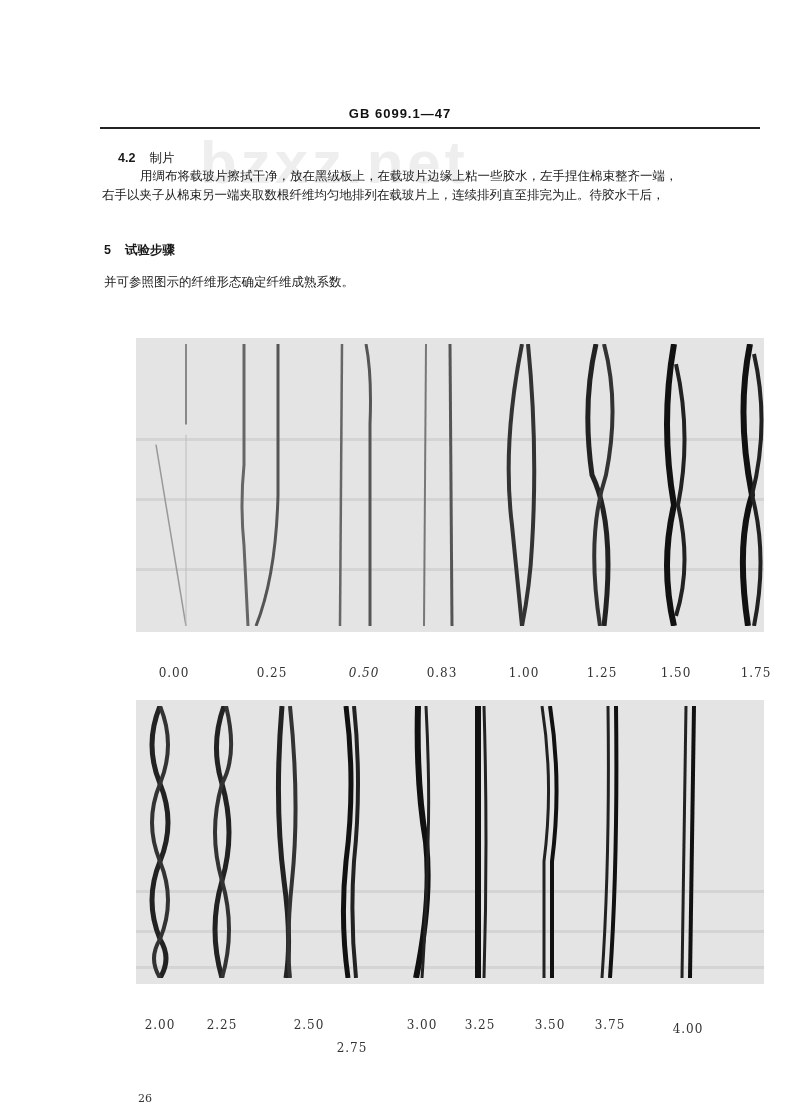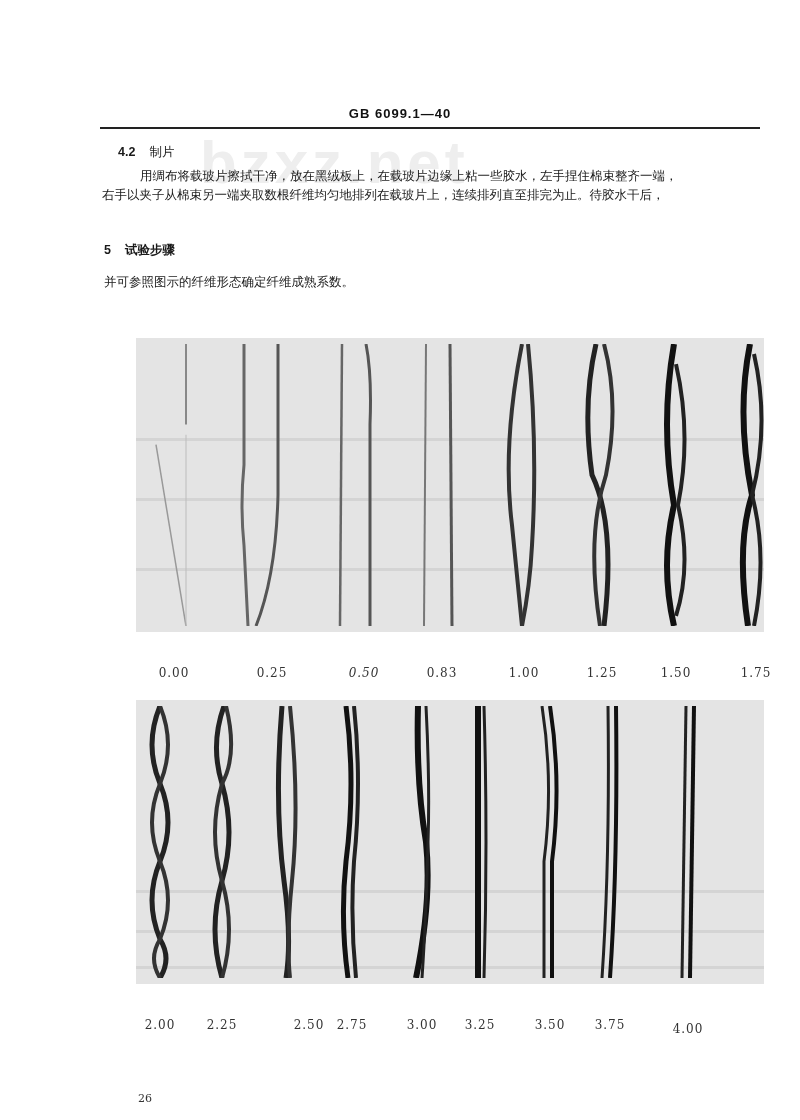--- a/index.html
+++ b/index.html
@@ -34,24 +34,24 @@
     }
     .page-num { position: absolute; left: 138px; top: 1092px; font-size: 11px; color: #333; }
   </style>
 </head>
 <body>
 
 <div class="page">
 
   <div class="watermark">bzxz.net</div>
 
-  <div class="header-code">GB 6099.1—40</div>
+  <div class="header-code">GB 6099.1—47</div>
   <div class="header-rule"></div>
 
-  <div class="text" style="left:118px; top:142px;">
+  <div class="text" style="left:118px; top:148px;">
     <span class="sec-num">4.2</span>
     <span>制片</span>
   </div>
   <div class="para" style="top:166px;">
     <span class="first">用绸布将载玻片擦拭干净，放在黑绒板上，在载玻片边缘上粘一些胶水，左手捏住棉束整齐一端，</span>
     <span style="display:block; margin-left:-16px;">右手以夹子从棉束另一端夹取数根纤维均匀地排列在载玻片上，连续排列直至排完为止。待胶水干后，</span>
   </div>
 
   <div class="text" style="left:104px; top:240px;">
     <span class="sec-num">5</span>
@@ -185,21 +185,21 @@
           <path d="M12 0 Q10 160 8 280" stroke="#222" stroke-width="3" fill="none"></path>
           <path d="M20 0 Q18 160 16 280" stroke="#111" stroke-width="4" fill="none"></path>
         </svg>
     </div>
   </div>
 
   <div class="labels" style="top:1018px;">
     <span style="left:24px;">2.00</span>
     <span style="left:86px;">2.25</span>
     <span style="left:152px;margin-left:21px;">2.50</span>
-    <span style="left:216px;">2.75</span>
+    <span style="left:216px;margin-top:23px;">2.75</span>
     <span style="left:286px;">3.00</span>
     <span style="left:344px;">3.25</span>
     <span style="left:414px;">3.50</span>
     <span style="left:474px;">3.75</span>
     <span style="left:552px; top:4px;">4.00</span>
   </div>
 
   <div class="page-num">26</div>
 </div>
 

